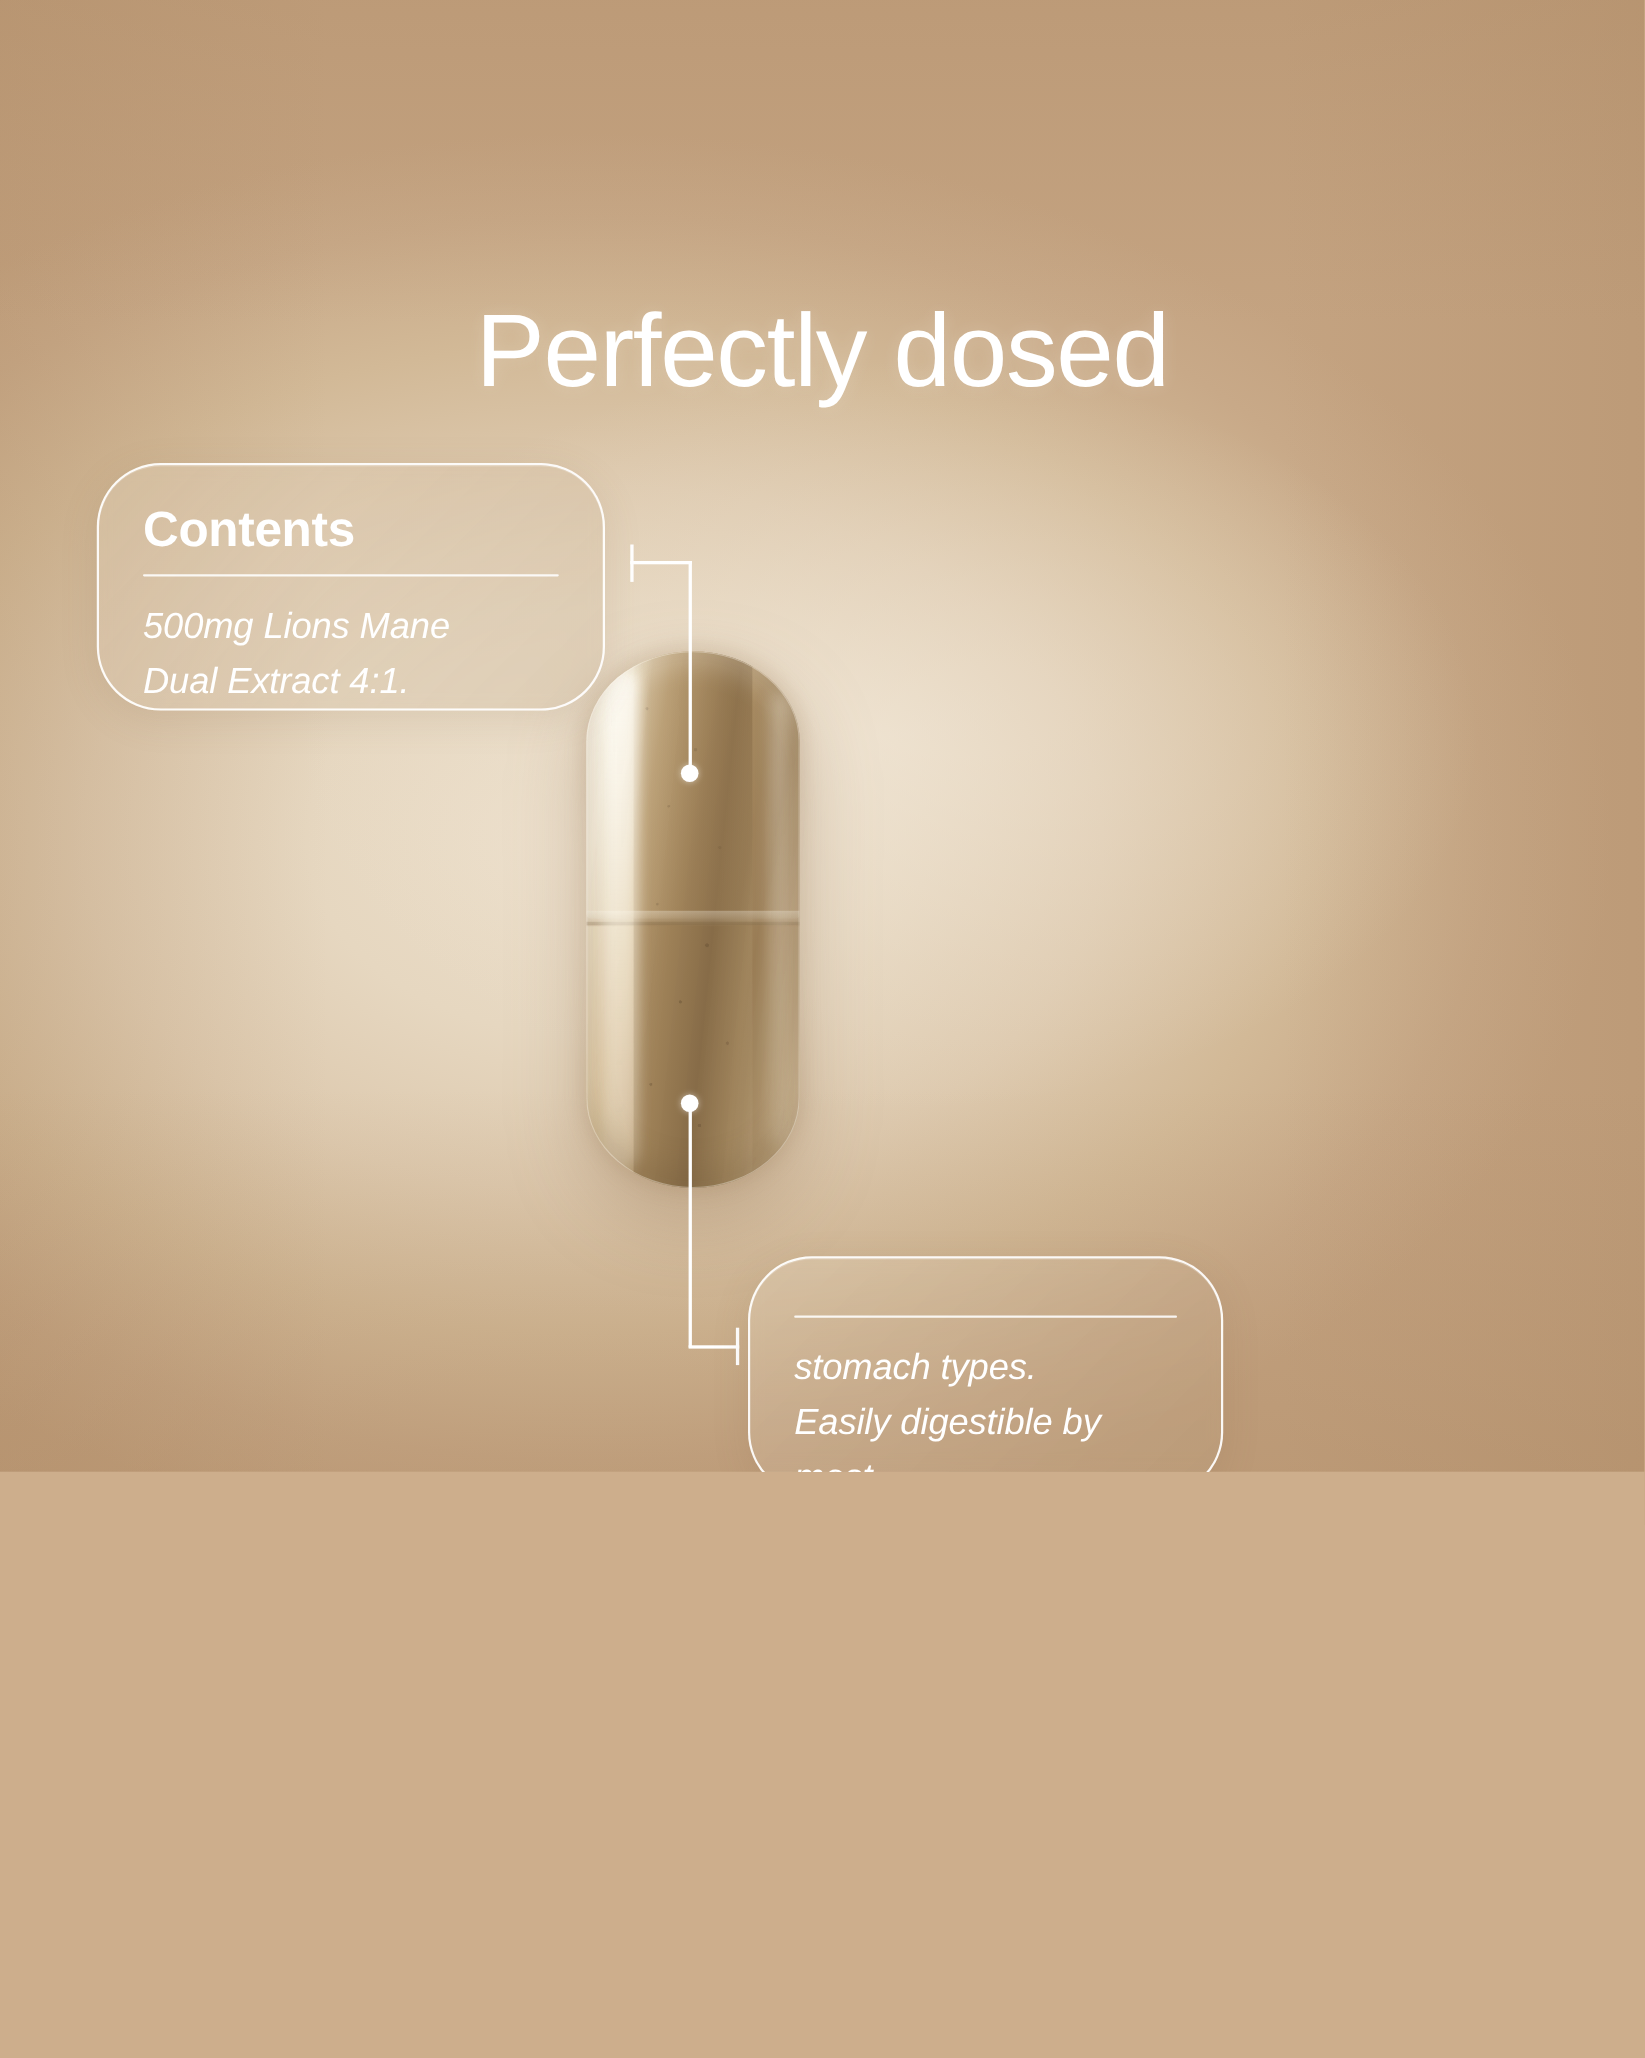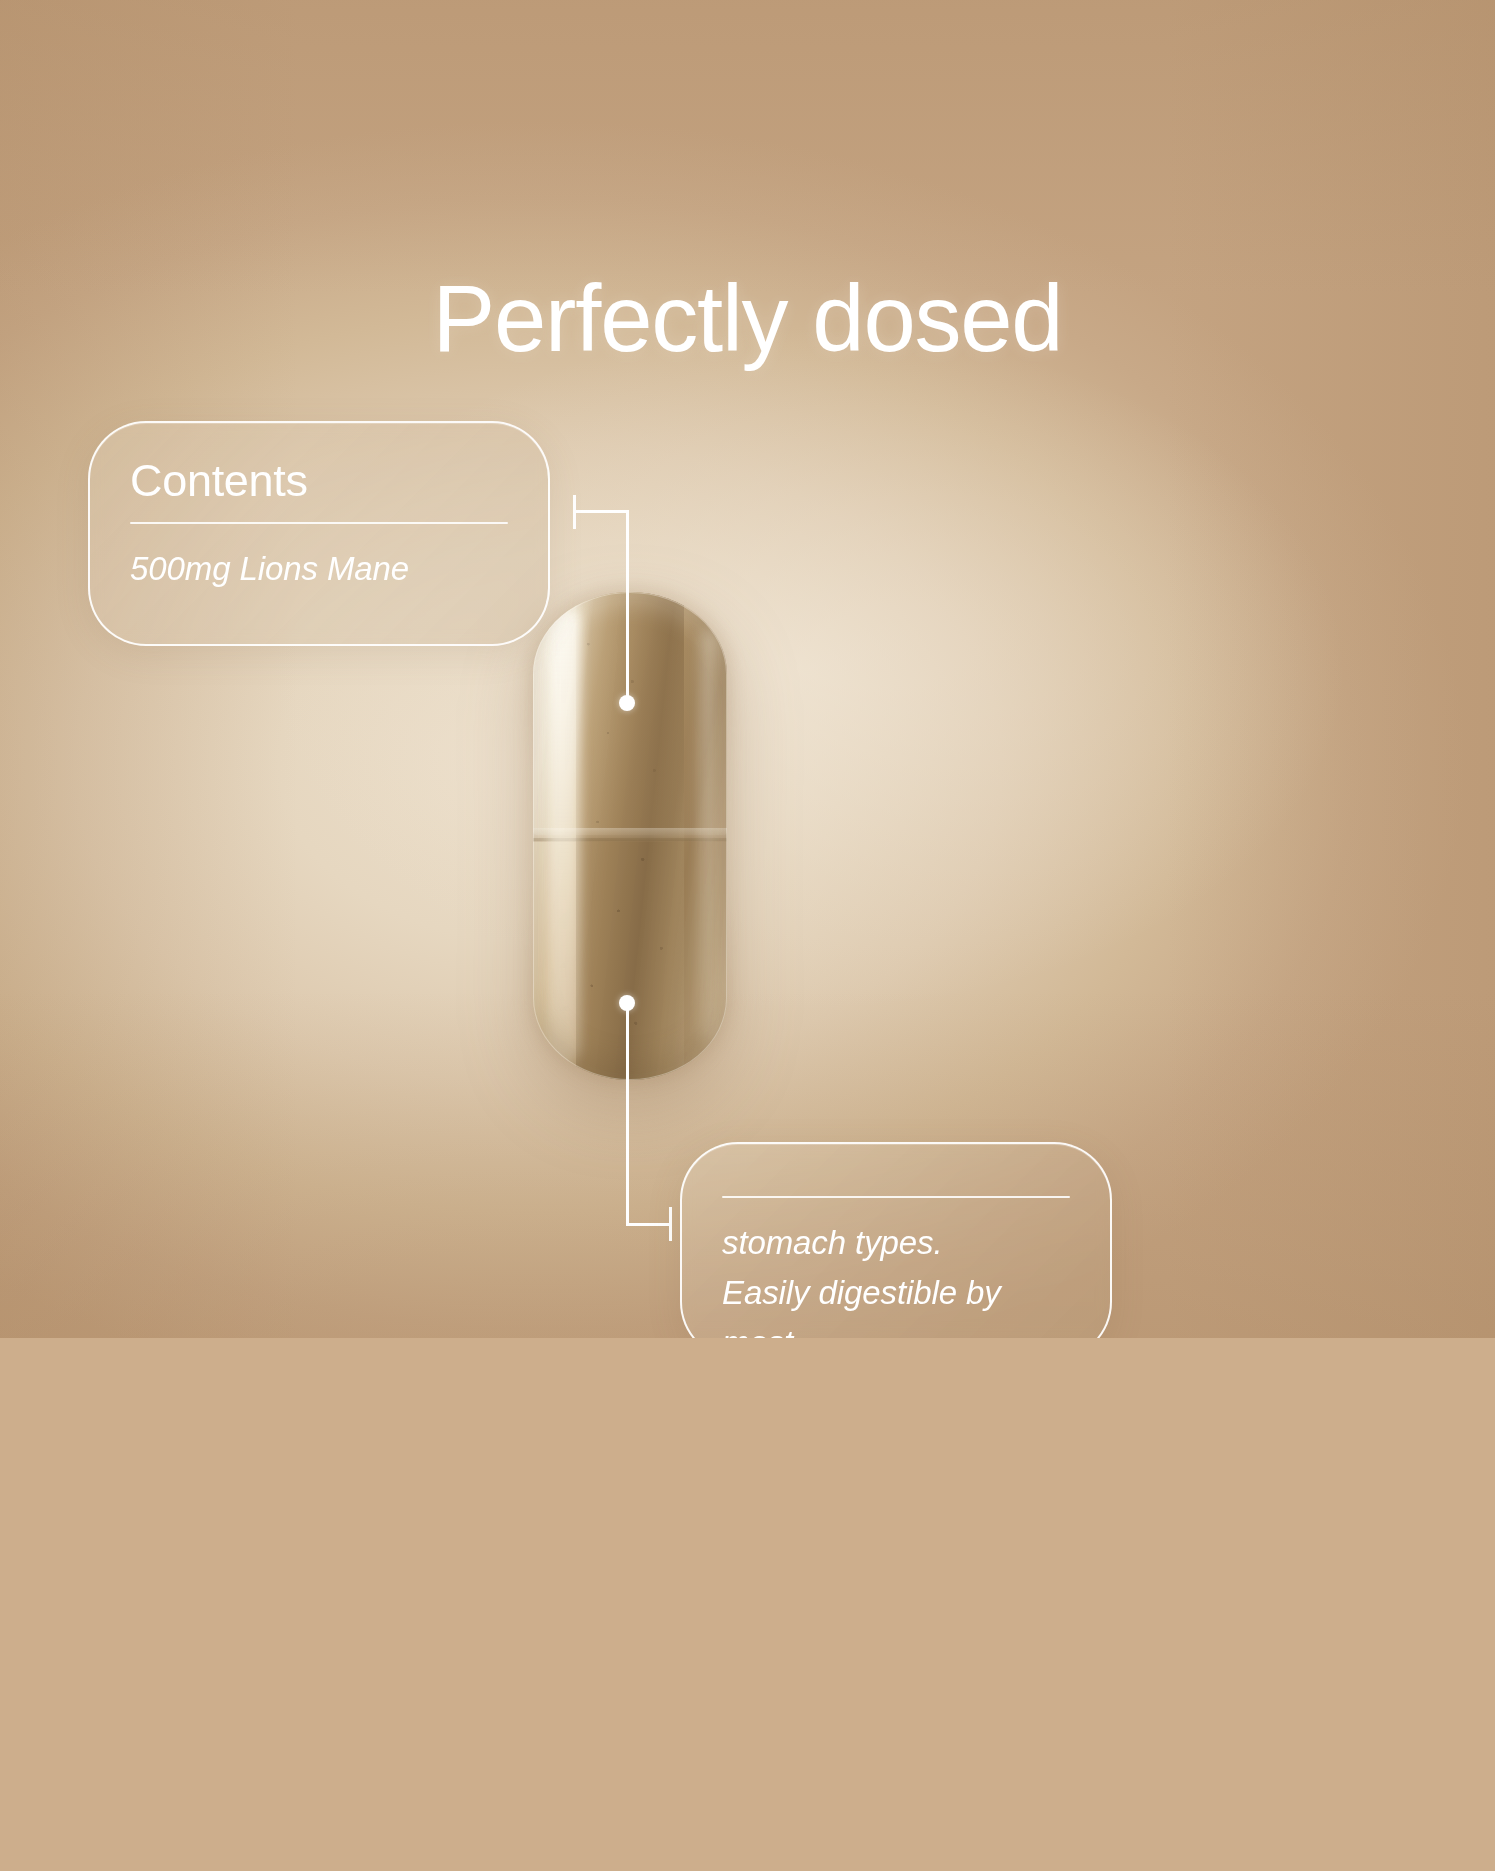--- a/index.html
+++ b/index.html
@@ -109,21 +109,21 @@
   .card{
     position:absolute;border:2.5px solid rgba(255,255,255,.93);
     border-radius:58px;
     background:linear-gradient(135deg, rgba(255,250,240,.17), rgba(186,160,126,.24));
     backdrop-filter:blur(7px);
     box-shadow:0 8px 34px rgba(132,102,68,.13), inset 0 1px 0 rgba(255,255,255,.22);
     box-sizing:border-box;
   }
   .card-inner{padding:34px 40px 40px 40px;}
   .card-title{
-    color:#ffffff;font-size:45px;line-height:1.05;font-weight:400;
+    color:#ffffff;font-size:45px;line-height:1.05;font-weight:700;
     letter-spacing:-.3px;margin:0 0 0 0;
   }
   .card-rule{
     height:2px;background:rgba(255,255,255,.88);
     margin:18px 0 20px 0;border-radius:2px;
   }
   .card-body{
     color:#ffffff;font-size:33px;line-height:1.52;font-weight:400;
     letter-spacing:-.1px;
   }
@@ -191,20 +191,21 @@
     <div class="lead-line horiz"></div>
     <div class="lead-line tick"></div>
   </div>
 
   <div class="card" id="card-contents">
     <div class="card-inner">
       <div class="card-title">Contents</div>
       <div class="card-rule"></div>
       <div class="card-body">
         <span>500mg Lions Mane</span>
+        <span>Dual Extract 4:1.</span>
       </div>
     </div>
   </div>
 
   <div class="card" id="card-absorption">
     <div class="card-inner">
       <div class="card-rule"></div>
       <div class="card-body">
         <span>stomach types.</span>
         <span>Easily digestible by most</span>

